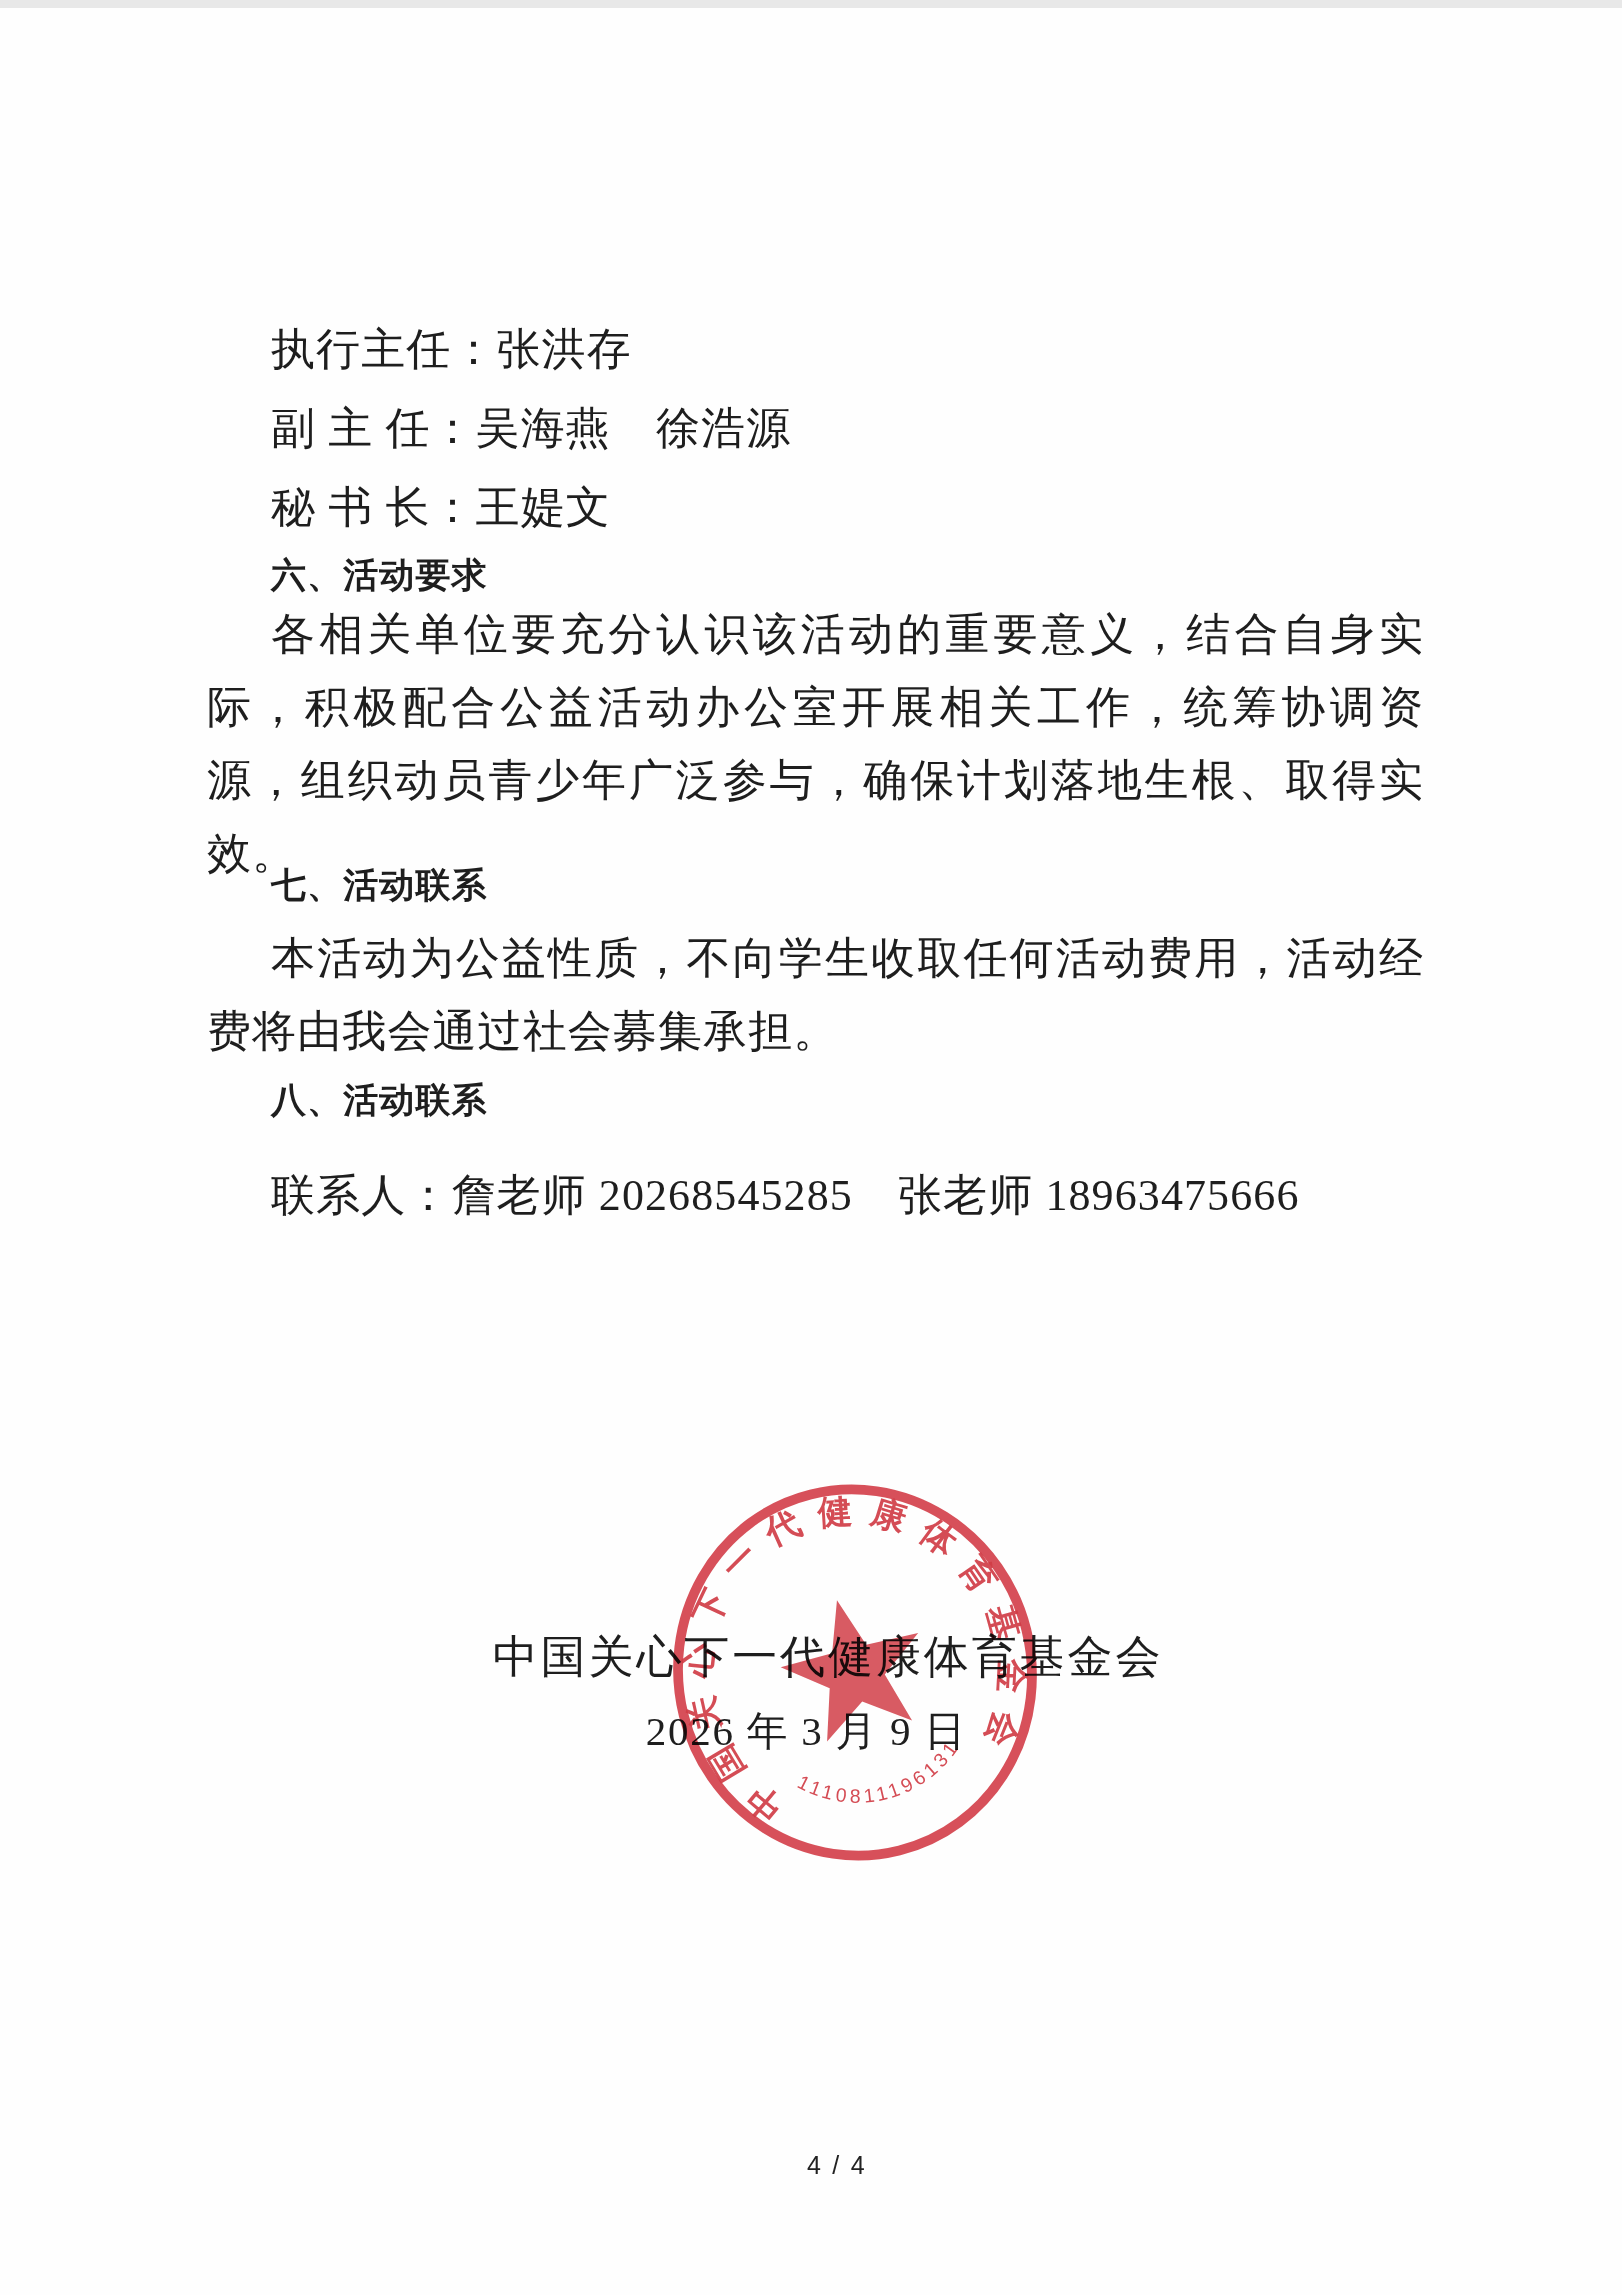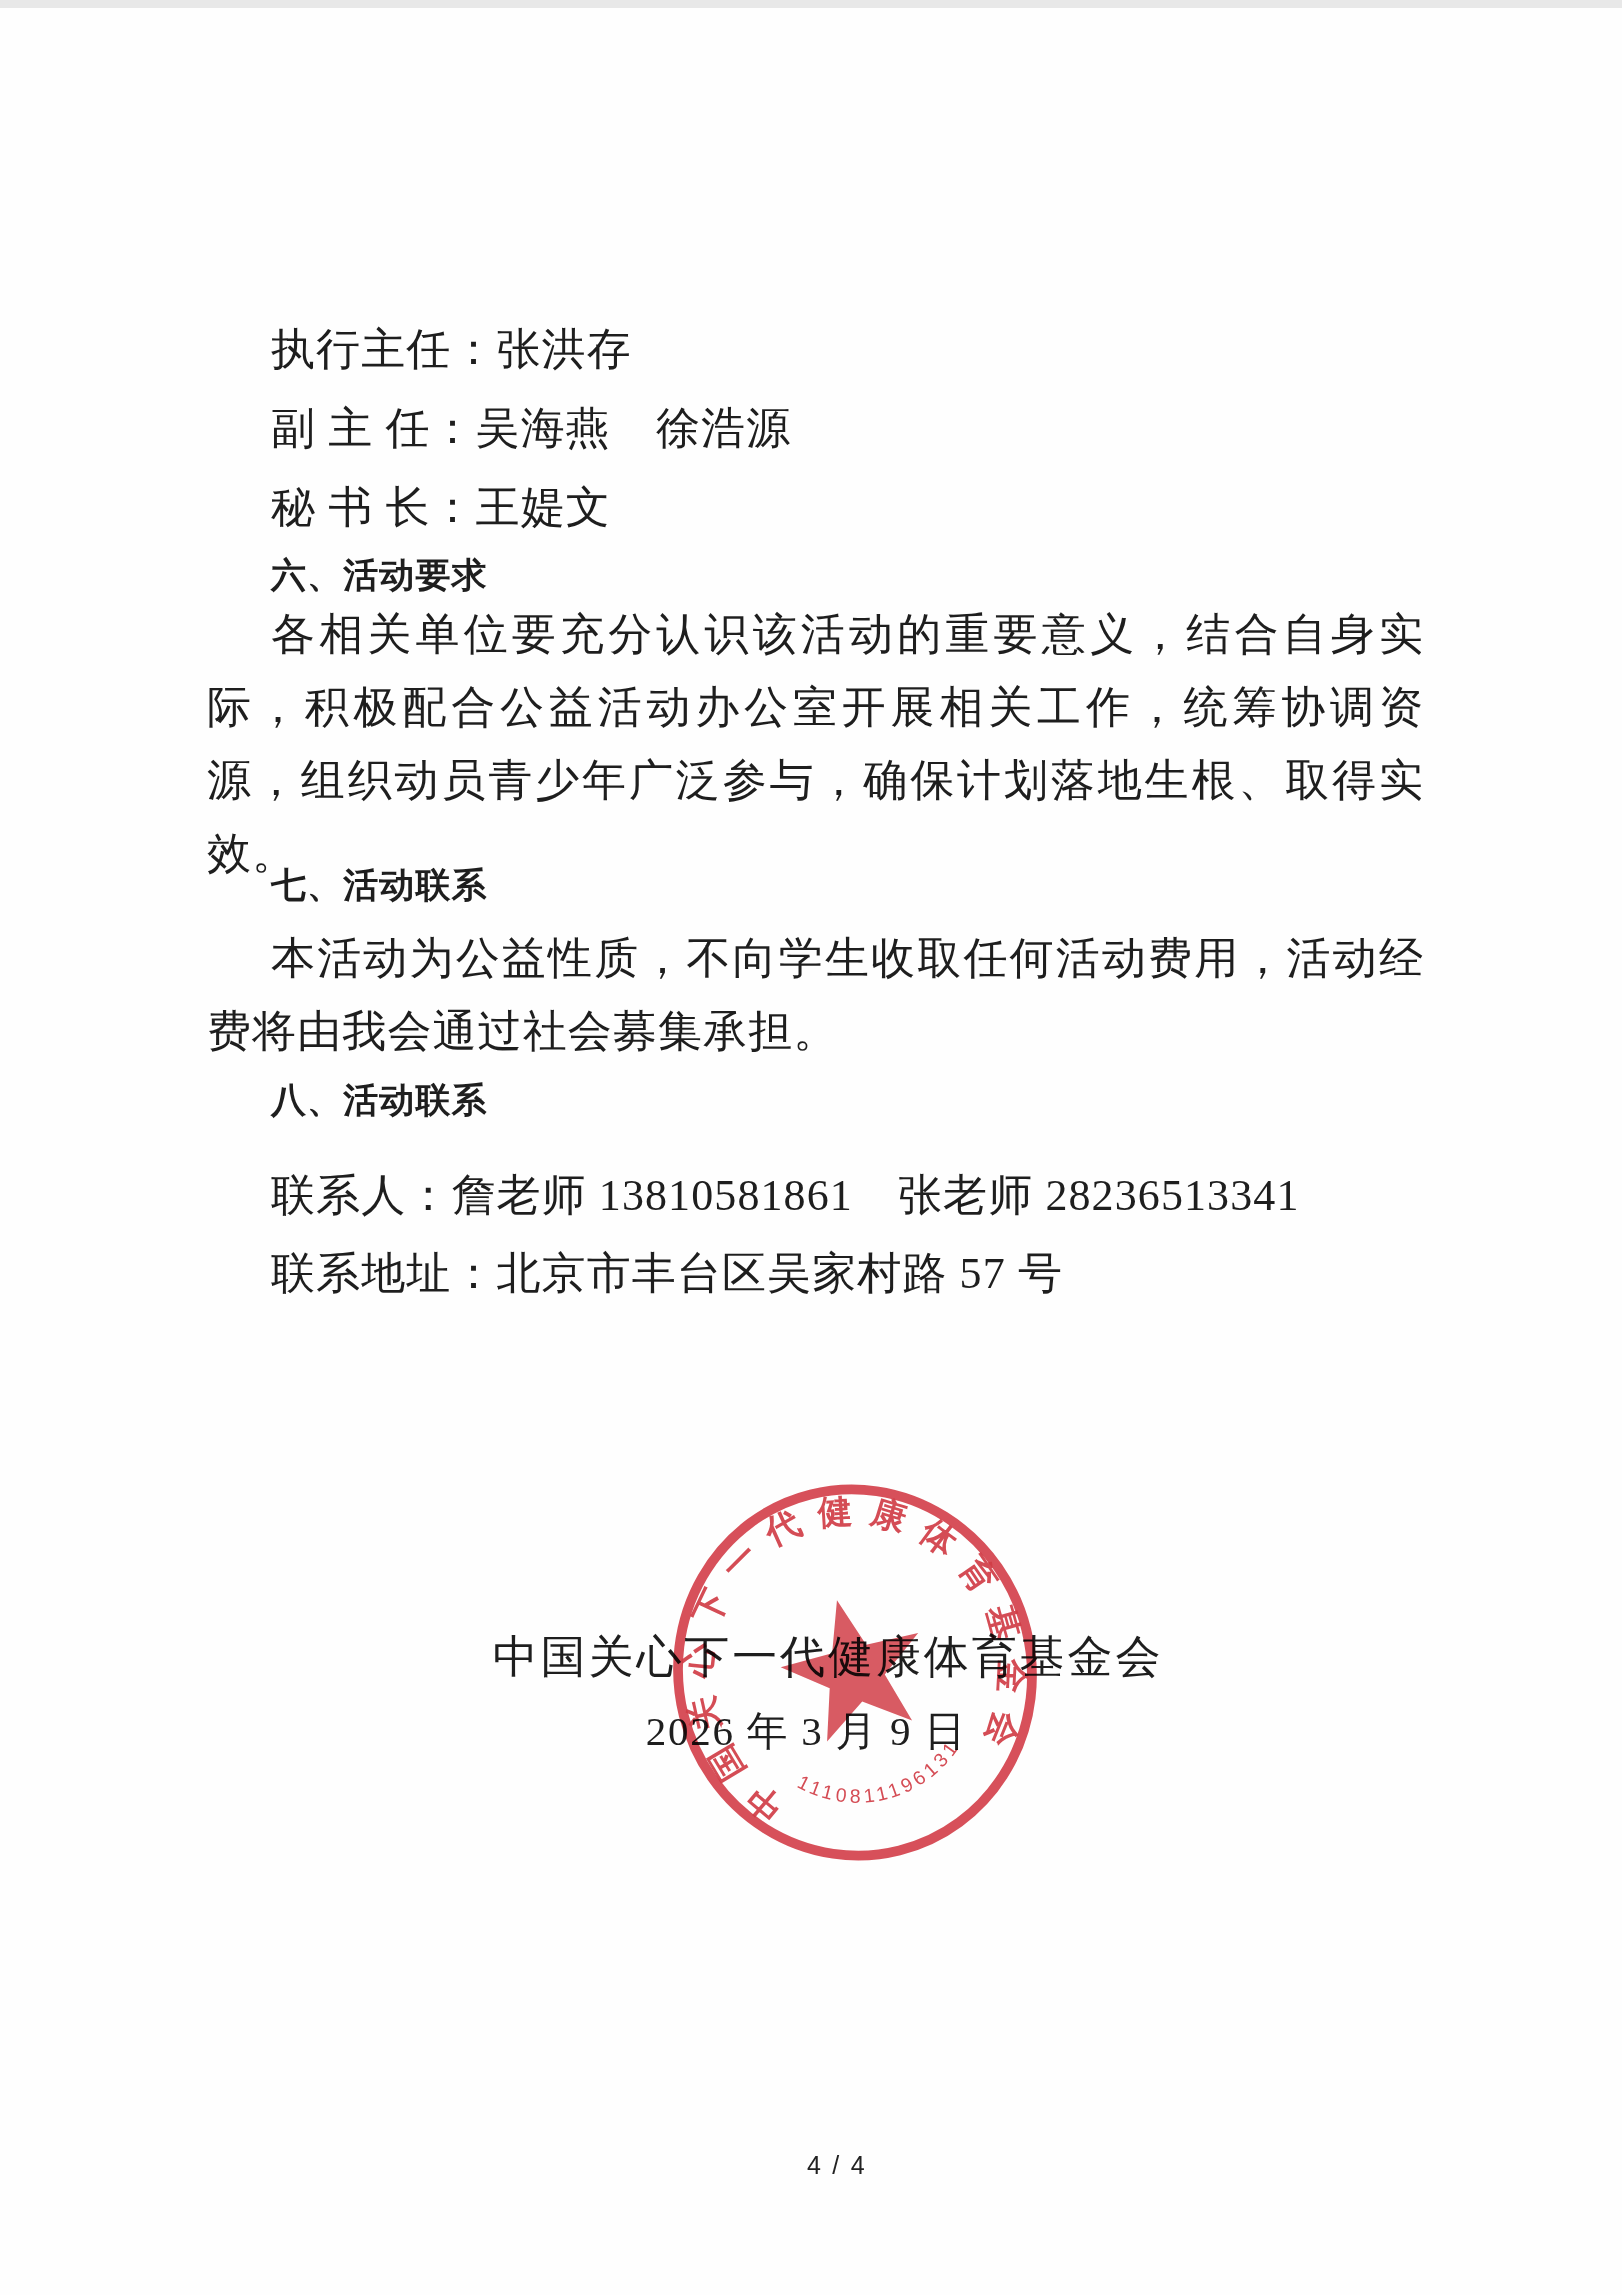--- a/index.html
+++ b/index.html
@@ -97,23 +97,22 @@
   <div class="heading" style="top:544px">六、活动要求</div>
 
   <div class="para" style="top:590px">各相关单位要充分认识该活动的重要意义，结合自身实际，积极配合公益活动办公室开展相关工作，统筹协调资源，组织动员青少年广泛参与，确保计划落地生根、取得实效。</div>
 
   <div class="heading" style="top:854px">七、活动联系</div>
 
   <div class="para" style="top:914px">本活动为公益性质，不向学生收取任何活动费用，活动经费将由我会通过社会募集承担。</div>
 
   <div class="heading" style="top:1069px">八、活动联系</div>
 
-  <div class="line indent" style="top:1159px">联系人：詹老师 13810581861　张老师 28236513341</div>
+  <div class="line indent" style="top:1159px">联系人：詹老师 20268545285　张老师 18963475666</div>
 
-  <div class="line indent" style="top:1237px">联系地址：北京市丰台区吴家村路 57 号</div>
 
   <div class="sign-line" style="top:1619px; transform: translateX(17px);">中国关心下一代健康体育基金会</div>
 
   <div class="date-line" style="top:1696px; transform: translateX(-4.6px);">2026 年 3 月 9 日</div>
 
   <svg class="seal-svg" viewBox="0 0 680 710">
     <g transform="rotate(-14 340 355)">
       <ellipse cx="340" cy="355" rx="308" ry="320" fill="none" stroke="#cf2e38" stroke-width="17" opacity="0.9"></ellipse>
       <polygon points="340,225 370.6,312.9 463.6,314.8 389.5,371.1 416.4,460.2 340,407 263.6,460.2 290.5,371.1 216.4,314.8 309.4,312.9" fill="#cf2e38" opacity="0.85"></polygon>
       <defs>

